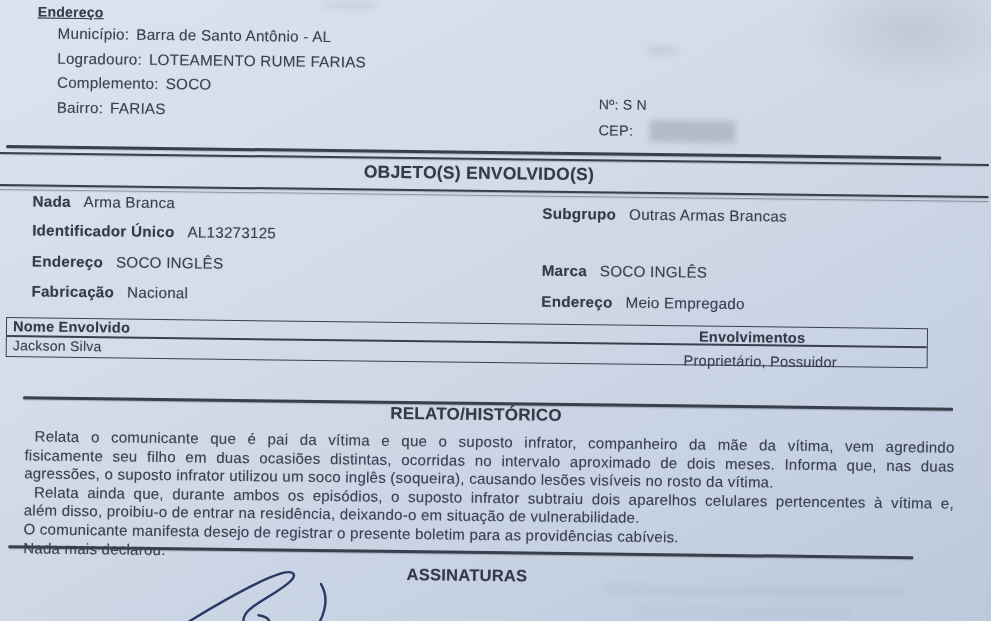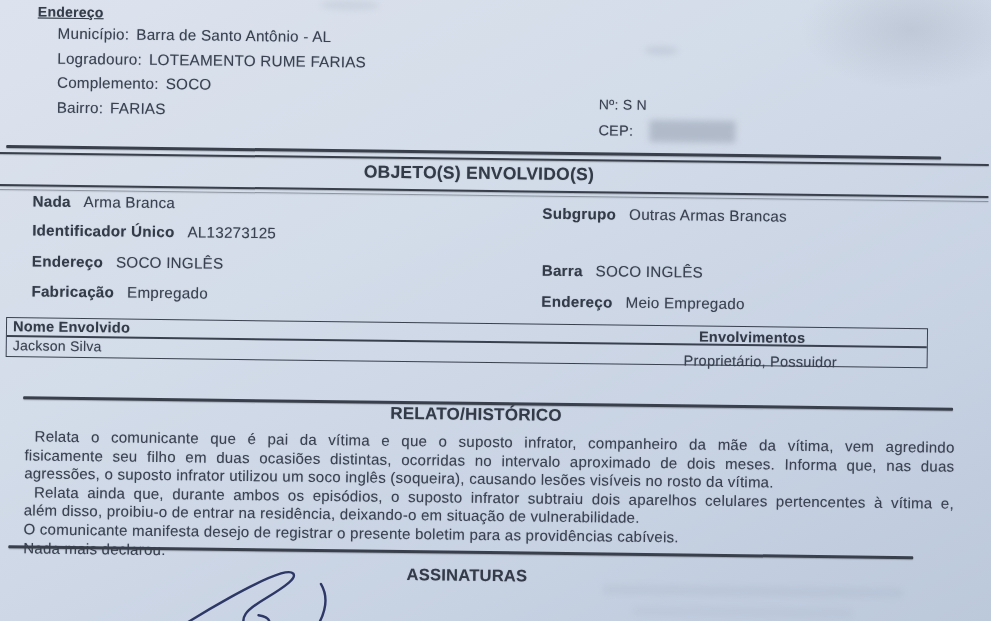--- a/index.html
+++ b/index.html
@@ -93,28 +93,28 @@
   <div class="abs txt field" style="left:35px;top:192px;">
     <span class="lbl">Nada</span><span>Arma Branca</span>
   </div>
   <div class="abs txt field" style="left:35px;top:221px;">
     <span class="lbl">Identificador Único</span><span>AL13273125</span>
   </div>
   <div class="abs txt field" style="left:35px;top:252px;">
     <span class="lbl">Endereço</span><span>SOCO INGLÊS</span>
   </div>
   <div class="abs txt field" style="left:35px;top:282px;">
-    <span class="lbl">Fabricação</span><span>Empregado</span>
+    <span class="lbl">Fabricação</span><span>Nacional</span>
   </div>
 
   <div class="abs txt field" style="left:545px;top:198px;">
     <span class="lbl">Subgrupo</span><span>Outras Armas Brancas</span>
   </div>
   <div class="abs txt field" style="left:545px;top:255px;">
-    <span class="lbl">Barra</span><span>SOCO INGLÊS</span>
+    <span class="lbl">Marca</span><span>SOCO INGLÊS</span>
   </div>
   <div class="abs txt field" style="left:545px;top:286px;">
     <span class="lbl">Endereço</span><span>Meio Empregado</span>
   </div>
 
   <div class="abs inv-table">
     <div class="txt inv-name-h">Nome Envolvido</div>
     <div class="txt inv-env-h">Envolvimentos</div>
     <div class="inv-divider"></div>
     <div class="txt inv-name-v">Jackson Silva</div>

